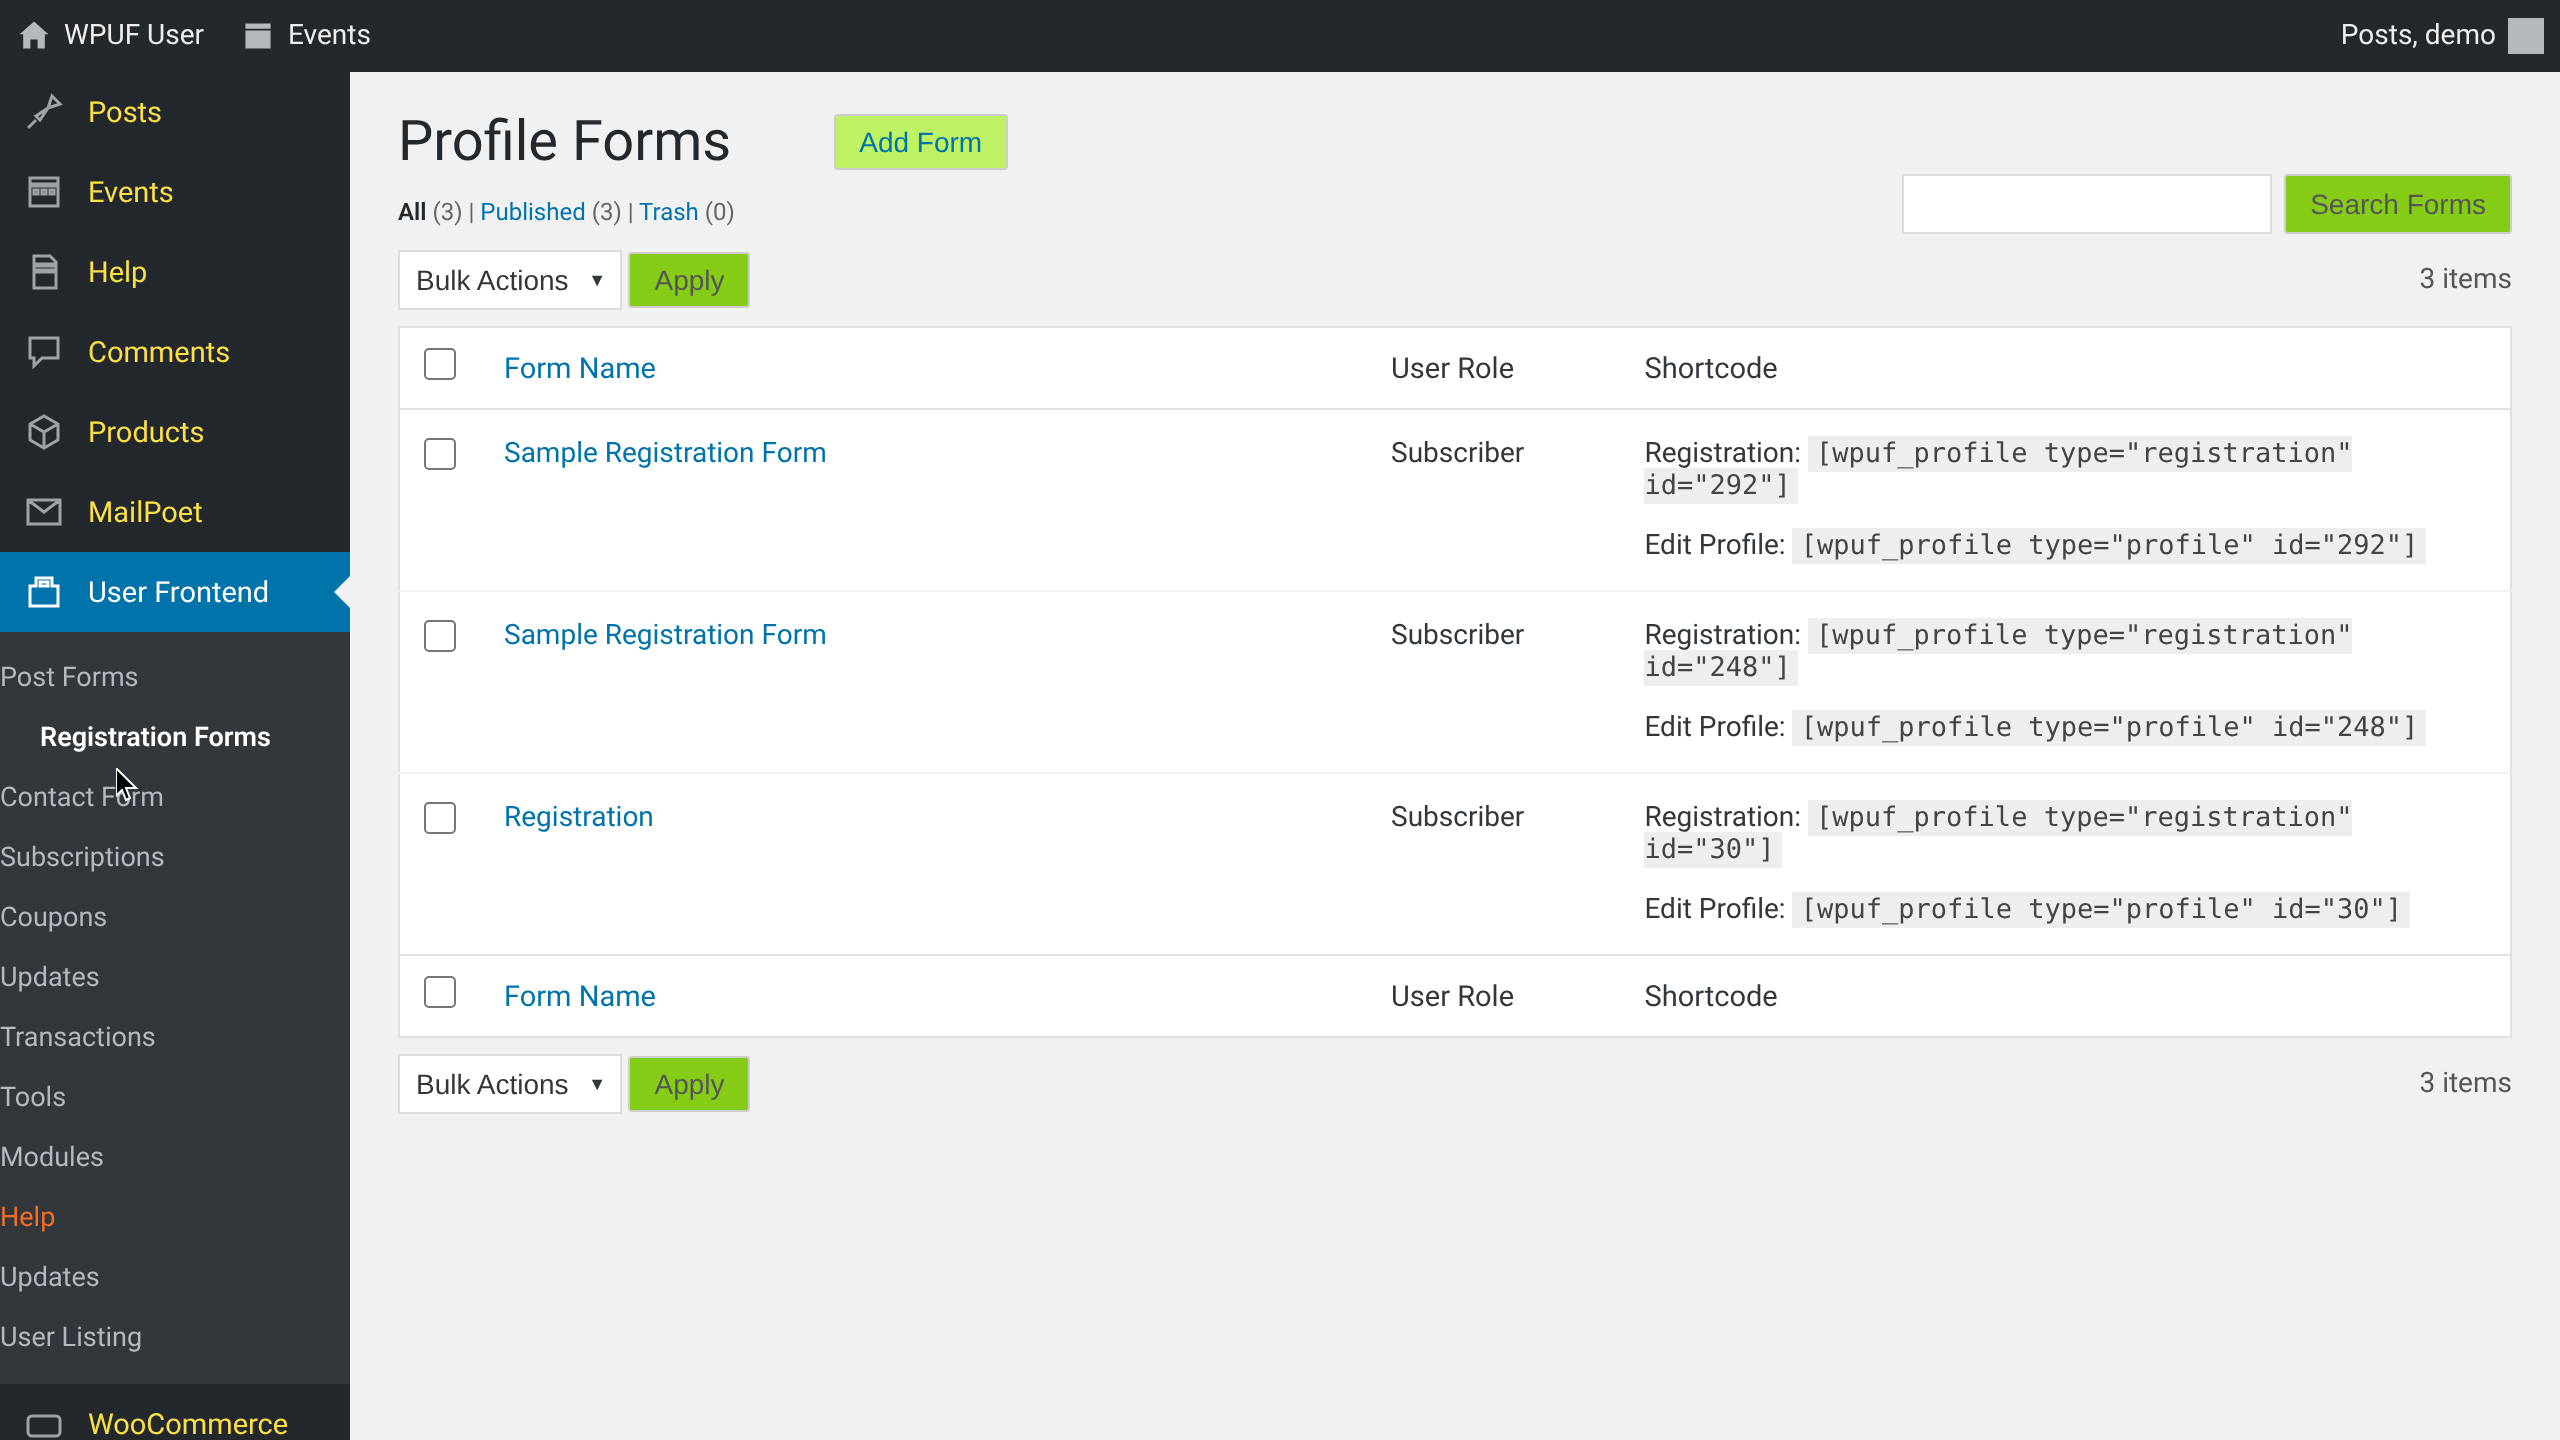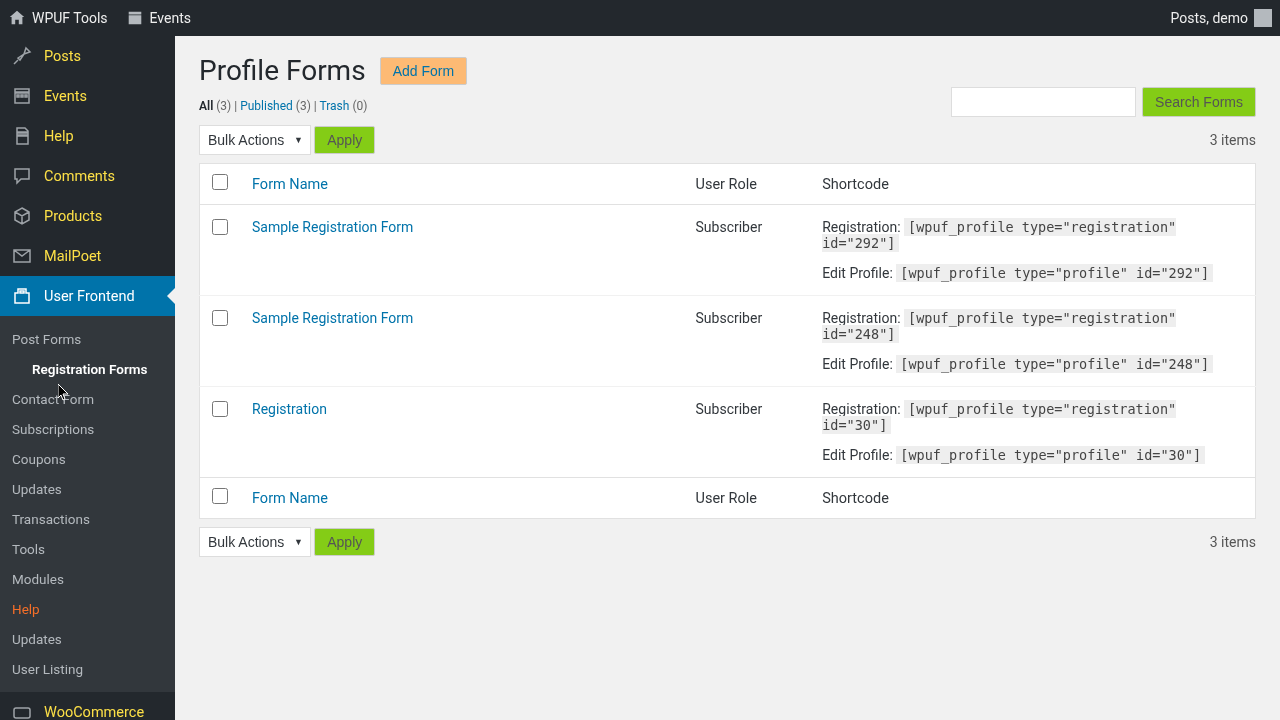--- a/index.html
+++ b/index.html
@@ -13,29 +13,29 @@
 .avatar-box { width: 18px; height: 18px; background: #b4b9be; }
 
 
 .sidebar { position: absolute; top: 36px; left: 0; bottom: 0; width: 175px; background: #23282d; color: #eee; overflow: hidden; }
 .menu-item { display: flex; align-items: center; gap: 12px; padding: 10px 12px; color: #fde047; font-size: 14.5px; cursor: pointer; }
 .menu-item .icon { width: 20px; height: 20px; color: #9ea3a8; display: inline-flex; align-items: center; justify-content: center; flex-shrink: 0; }
 .menu-item.current { background: #0073aa; color: #fff; position: relative; }
 .menu-item.current .icon { color: #fff; }
 .menu-item.current::after { content: ""; position: absolute; right: 0; top: 50%; margin-top: -8px; border: 8px solid transparent; border-right-color: #f1f1f1; }
 .submenu { background: #32373c; padding: 8px 0; }
-.submenu-item { padding: 7px 12px; font-size: 13.5px; color: #b4b9be; cursor: pointer; }
+.submenu-item { padding: 7px 0; font-size: 13.5px; color: #b4b9be; cursor: pointer; }
 .submenu-item.current { color: #fff; font-weight: 600; margin-left: 20px; }
 .submenu-item.highlight { color: #f56e28; }
 
 
 .content { position: absolute; top: 36px; left: 175px; right: 0; bottom: 0; padding: 18px 24px; background: #f1f1f1; overflow: auto; }
 .page-header { display: flex; align-items: center; gap: 14px; margin-bottom: 12px; }
 .page-title { font-size: 28px; font-weight: 400; color: #23282d; }
-.btn-outline { background: #fdba74; border: 1px solid #ccc; color: #0073aa; padding: 5px 12px; font-size: 14px; cursor: pointer; border-radius: 2px; }
+.btn-outline { background: #bef264; border: 1px solid #ccc; color: #0073aa; padding: 5px 12px; font-size: 14px; cursor: pointer; border-radius: 2px; margin-left: 37px; }
 
 .subsubsub { font-size: 12px; color: #666; margin-bottom: 2px; }
 .subsubsub a { color: #0073aa; text-decoration: none; }
 .subsubsub .current { color: #23282d; font-weight: 600; }
 .subsubsub .count { color: #666; font-weight: 400; }
 
 .search-row { display: flex; justify-content: flex-end; gap: 6px; margin-top: -28px; margin-bottom: 8px; }
 .search-input { width: 185px; height: 30px; border: 1px solid #ddd; background: #fff; padding: 0 8px; font-size: 13px; }
 .btn-secondary { background: #84cc16; border: 1px solid #ccc; color: #555; padding: 5px 12px; font-size: 14px; cursor: pointer; border-radius: 2px; }
 
@@ -67,21 +67,21 @@
 <body>
 
 <div class="adminbar">
   <div class="adminbar-left">
     <div class="adminbar-item">
       <span class="icon">
           <svg width="18" height="18" viewBox="0 0 20 20" fill="#b4b9be">
             <path d="M10 2l8 7h-2v8h-4v-5H8v5H4v-8H2l8-7z"></path>
           </svg>
         </span>
-      <span>WPUF Tools</span>
+      <span>WPUF User</span>
     </div>
     <div class="adminbar-item">
       <span class="icon">
           <svg width="18" height="18" viewBox="0 0 20 20" fill="#b4b9be">
             <path d="M3 3h14v3H3zM3 7h14v10H3zm2 2h2v2H5zm4 0h2v2H9zm4 0h2v2h-2z"></path>
           </svg>
         </span>
       <span>Events</span>
     </div>
   </div>

